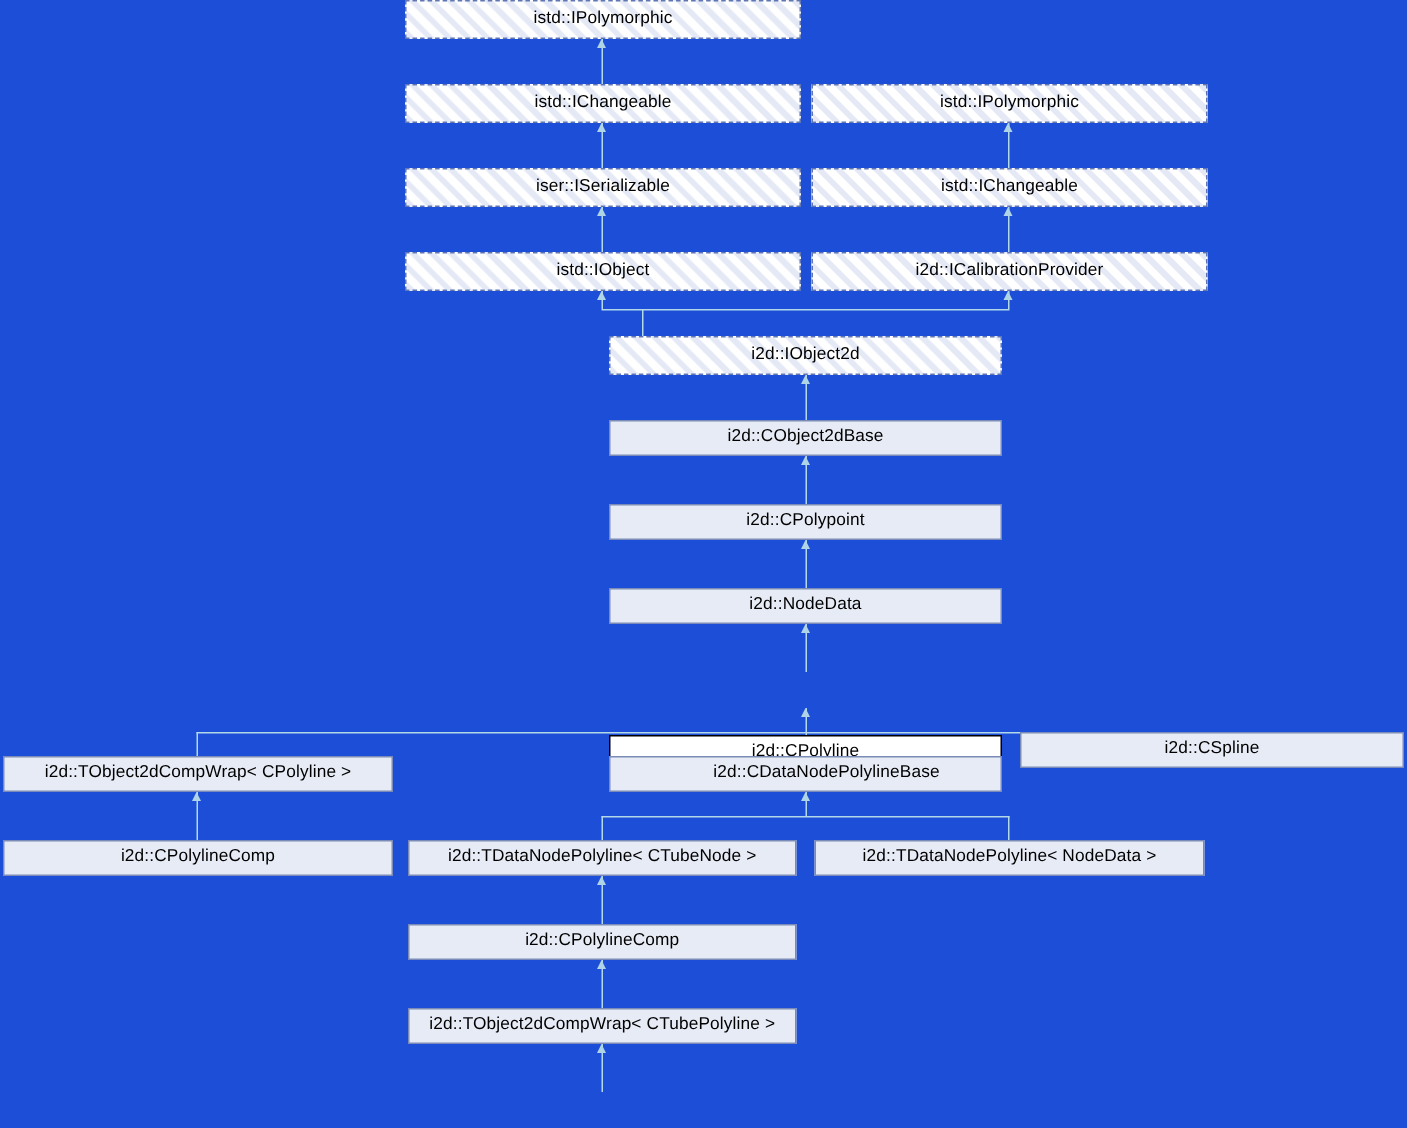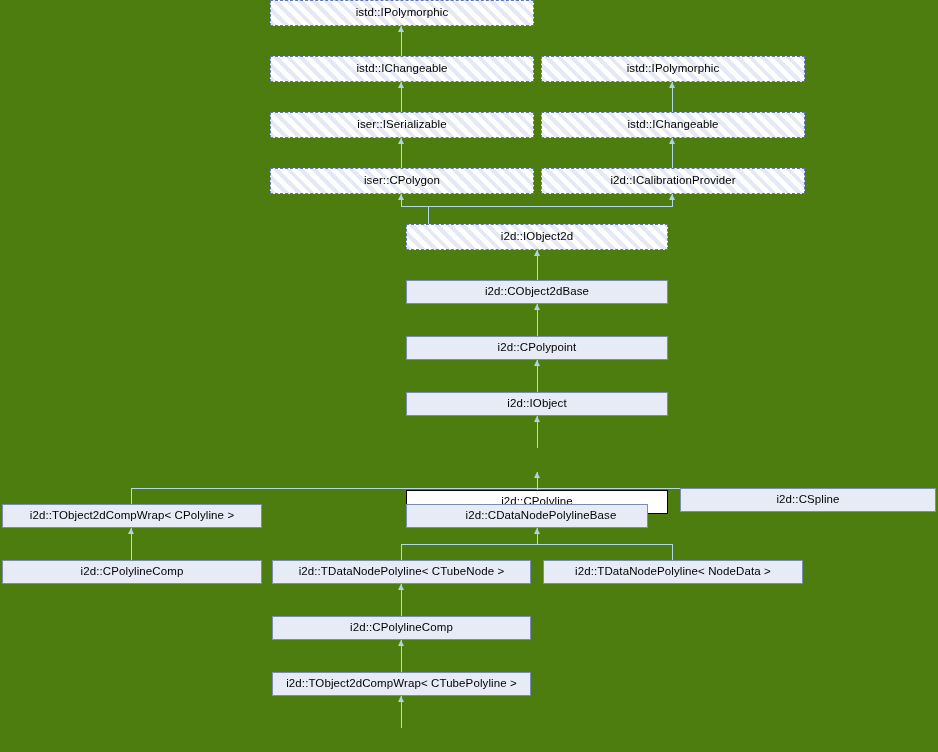--- a/index.html
+++ b/index.html
@@ -8,21 +8,21 @@
     padding: 0;
     background: #ffffff;
   }
   body {
     font-family: "Liberation Sans", sans-serif;
   }
   #diagram {
     position: relative;
     width: 938px;
     height: 752px;
-    background: #4d7c0f;
+    background: #1d4ed8;
     overflow: hidden;
   }
 
   
   .node {
     position: absolute;
     box-sizing: border-box;
     display: flex;
     align-items: center;
     justify-content: center;
@@ -164,52 +164,52 @@
 
   <div class="node abstract" style="left:270px; top:112px; width:264px; height:26px;">
     <span class="label">iser::ISerializable</span>
   </div>
 
   <div class="node abstract" style="left:541px; top:112px; width:264px; height:26px;">
     <span class="label">istd::IChangeable</span>
   </div>
 
   <div class="node abstract" style="left:270px; top:168px; width:264px; height:26px;">
-    <span class="label">iser::CPolygon</span>
+    <span class="label">istd::IObject</span>
   </div>
 
   <div class="node abstract" style="left:541px; top:168px; width:264px; height:26px;">
     <span class="label">i2d::ICalibrationProvider</span>
   </div>
 
   <div class="node abstract" style="left:406px; top:224px; width:262px; height:26px;">
     <span class="label">i2d::IObject2d</span>
   </div>
 
   <div class="node concrete" style="left:406px; top:280px; width:262px; height:24px;">
     <span class="label">i2d::CObject2dBase</span>
   </div>
 
   <div class="node concrete" style="left:406px; top:336px; width:262px; height:24px;">
     <span class="label">i2d::CPolypoint</span>
   </div>
 
   <div class="node concrete" style="left:406px; top:392px; width:262px; height:24px;">
-    <span class="label">i2d::IObject</span>
+    <span class="label">i2d::NodeData</span>
   </div>
 
   <div class="node current" style="left:406px; top:448px; width:262px; height:24px;margin-top:42px;">
     <span class="label">i2d::CPolyline</span>
   </div>
 
   <div class="node concrete" style="left:2px; top:504px; width:260px; height:24px;">
     <span class="label">i2d::TObject2dCompWrap&lt; CPolyline &gt;</span>
   </div>
 
-  <div class="node concrete" style="left:406px; top:504px; width:242px; height:24px;padding-left:28px;">
+  <div class="node concrete" style="left:406px; top:504px; width:262px; height:24px;padding-left:28px;">
     <span class="label">i2d::CDataNodePolylineBase</span>
   </div>
 
   <div class="node concrete" style="left:680px; top:488px; width:256px; height:24px;">
     <span class="label">i2d::CSpline</span>
   </div>
 
   <div class="node concrete" style="left:2px; top:560px; width:260px; height:24px;">
     <span class="label">i2d::CPolylineComp</span>
   </div>

